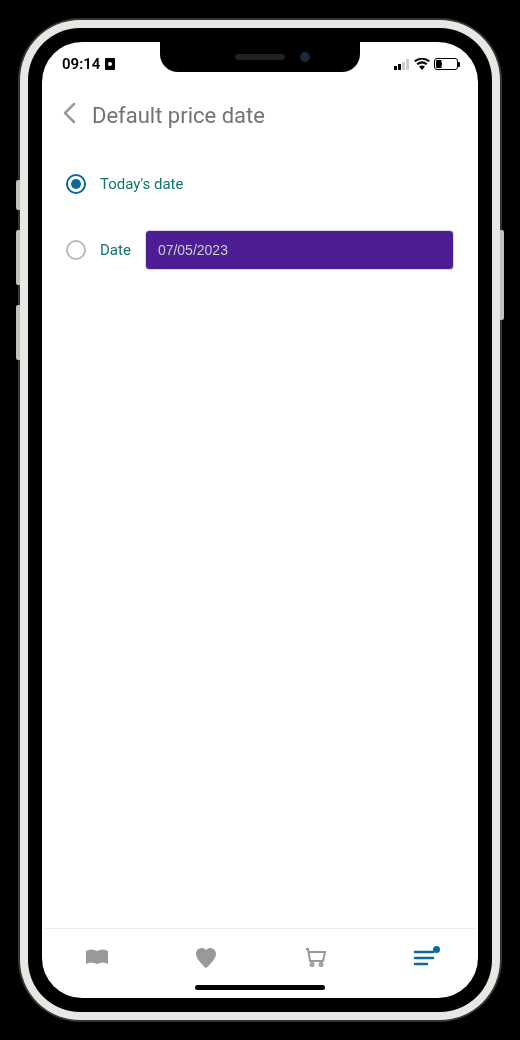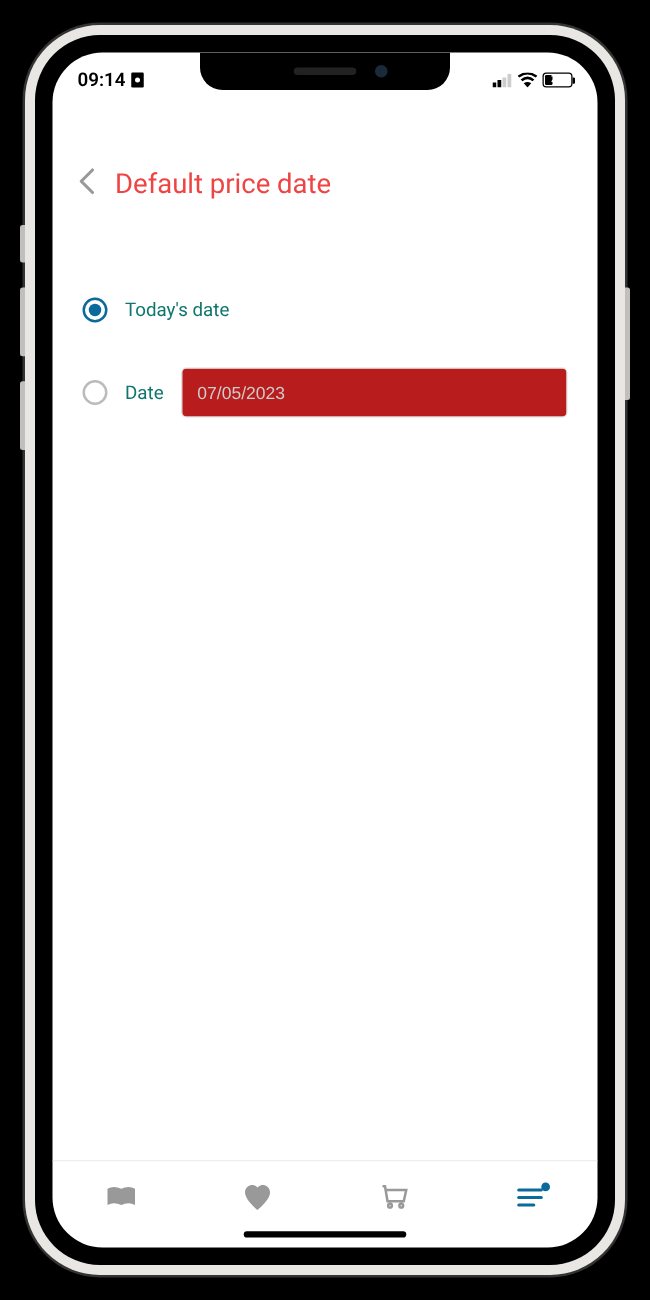--- a/index.html
+++ b/index.html
@@ -31,21 +31,20 @@
     }
     .screen {
       width: 100%;
       height: 100%;
       background: #fff;
       border-radius: 40px;
       overflow: hidden;
       position: relative;
       display: flex;
       flex-direction: column;
-      gap: 32px;
     }
     .notch {
       position: absolute;
       top: 0;
       left: 50%;
       transform: translateX(-50%);
       width: 200px;
       height: 30px;
       background: #000;
       border-bottom-left-radius: 18px;
@@ -110,21 +109,21 @@
       align-items: center;
       padding: 16px 20px;
       gap: 16px;
     }
     .back-arrow {
       color: #888;
       cursor: pointer;
     }
     .header-title {
       font-size: 22px;
-      color: #ef4444;
+      color: #737373;
       font-weight: 400;
     }
     .content {
       flex: 1;
       padding: 30px 24px;
     }
     .radio-row {
       display: flex;
       align-items: center;
       gap: 14px;
@@ -158,21 +157,21 @@
       color: #0f766e;
     }
     .date-input {
       flex: 1;
       height: 40px;
       border: 1px solid #ddd;
       border-radius: 4px;
       padding: 0 12px;
       font-size: 14px;
       color: #ccc;
-      background: #b91c1c;
+      background: #4c1d95;
     }
     .date-input::placeholder { color: #ccc; }
     .bottom-nav {
       height: 70px;
       border-top: 1px solid #eee;
       display: flex;
       justify-content: space-around;
       align-items: center;
       padding-bottom: 12px;
     }

